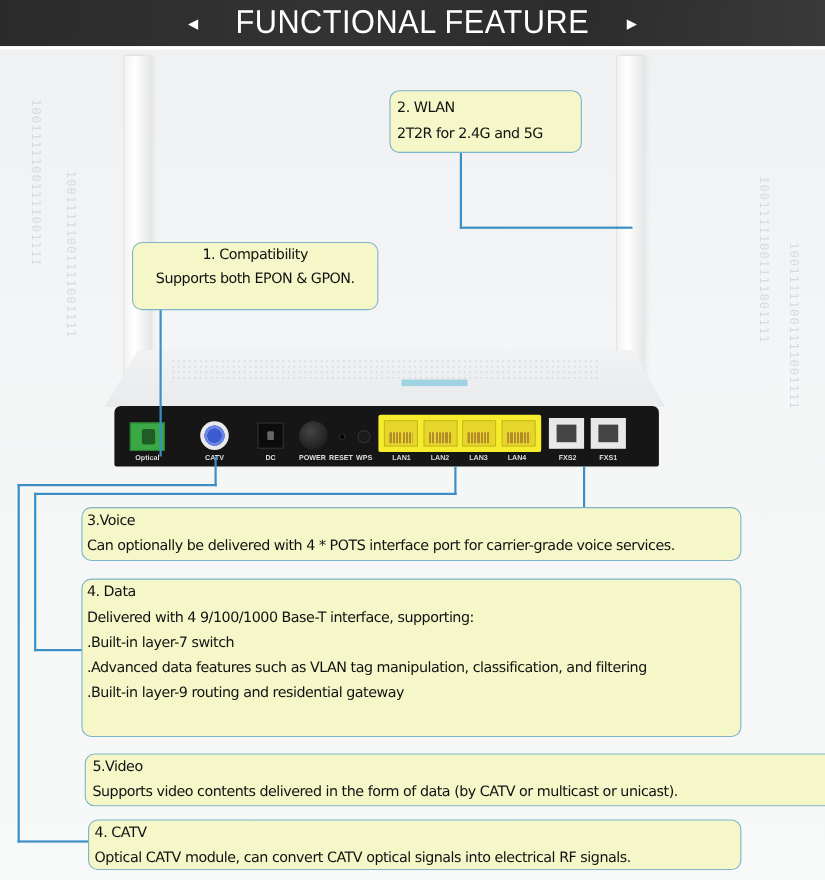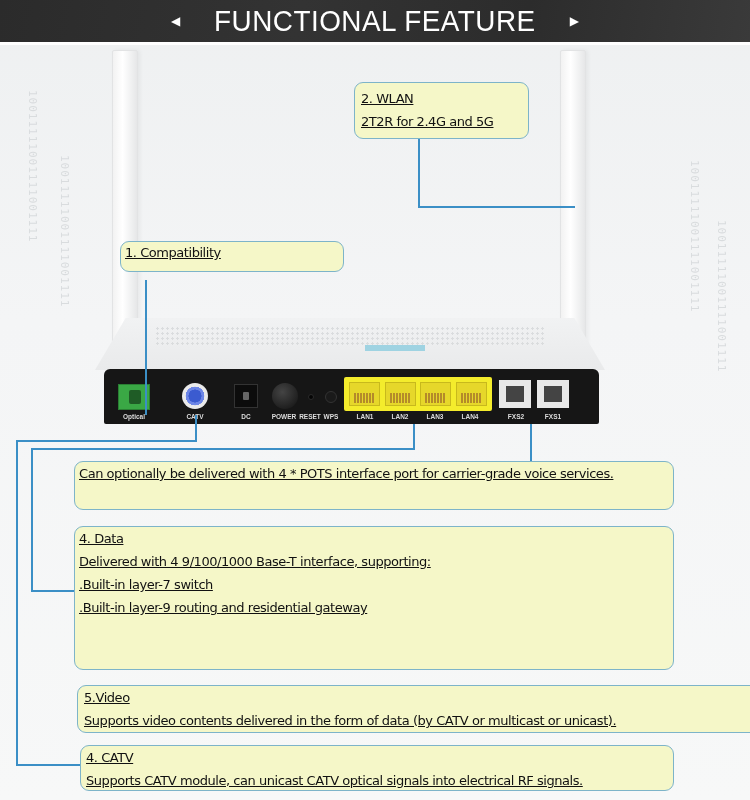--- a/index.html
+++ b/index.html
@@ -113,21 +113,21 @@
       background: #f5f7c8;
       border: 1px solid #7db4c9;
       border-radius: 9px;
       color: #111;
       font-family: "DejaVu Sans", sans-serif;
       font-size: 13px;
       line-height: 23px;
       padding: 0 4px;
       letter-spacing: -0.45px;
     }
-    .box .heading, .box .line-text { white-space: nowrap; display: block; text-decoration: underline; }
+    .box .heading, .box .line-text { white-space: nowrap; display: block; }
   </style>
 </head>
 <body>
 
 <div class="header">
   <span class="arrow">◀</span>
   <span class="title">FUNCTIONAL FEATURE</span>
   <span class="arrow">▶</span>
 </div>
 
@@ -197,36 +197,39 @@
 <div class="line" style="left:31px; top:448px; width:2px; height:144px;"></div>
 <div class="line" style="left:31px; top:590px; width:44px; height:2px;"></div>
 
 <div class="line" style="left:530px; top:424px; width:2px; height:38px;"></div>
 
 <div class="box" style="left:354px; top:82px; width:175px; height:57px; padding-top:4px; padding-left:6px;">
   <span class="heading">2. WLAN</span>
   <span class="line-text">2T2R for 2.4G and 5G</span>
 </div>
 
-<div class="box" style="left:120px; top:241px; width:224px; height:31px; padding-top:0px; line-height:22px;">
+<div class="box" style="left:120px; top:220px; width:224px; height:62px; padding-top:0px; line-height:22px;text-align:center;">
   <span class="heading">1. Compatibility</span>
+  <span class="line-text">Supports both EPON &amp; GPON.</span>
 </div>
 
 <div class="box" style="left:74px; top:461px; width:600px; height:49px; line-height:23px; padding-top:0;">
+  <span class="heading">3.Voice</span>
   <span class="line-text">Can optionally be delivered with 4 * POTS interface port for carrier-grade voice services.</span>
 </div>
 
 <div class="box" style="left:74px; top:526px; width:600px; height:144px; padding-top:0;">
   <span class="heading">4. Data</span>
   <span class="line-text">Delivered with 4 9/100/1000 Base-T interface, supporting:</span>
   <span class="line-text">.Built-in layer-7 switch</span>
+  <span class="line-text">.Advanced data features such as VLAN tag manipulation, classification, and filtering</span>
   <span class="line-text">.Built-in layer-9 routing and residential gateway</span>
 </div>
 
 <div class="box" style="left:77px; top:685px; width:705px; height:48px; padding-top:0; padding-left:6px;">
   <span class="heading">5.Video</span>
   <span class="line-text">Supports video contents delivered in the form of data (by CATV or multicast or unicast).</span>
 </div>
 
 <div class="box" style="left:80px; top:745px; width:594px; height:46px; padding-top:0; padding-left:5px;">
   <span class="heading">4. CATV</span>
-  <span class="line-text">Supports CATV module, can unicast CATV optical signals into electrical RF signals.</span>
+  <span class="line-text">Optical CATV module, can convert CATV optical signals into electrical RF signals.</span>
 </div>
 
 </body></html>

